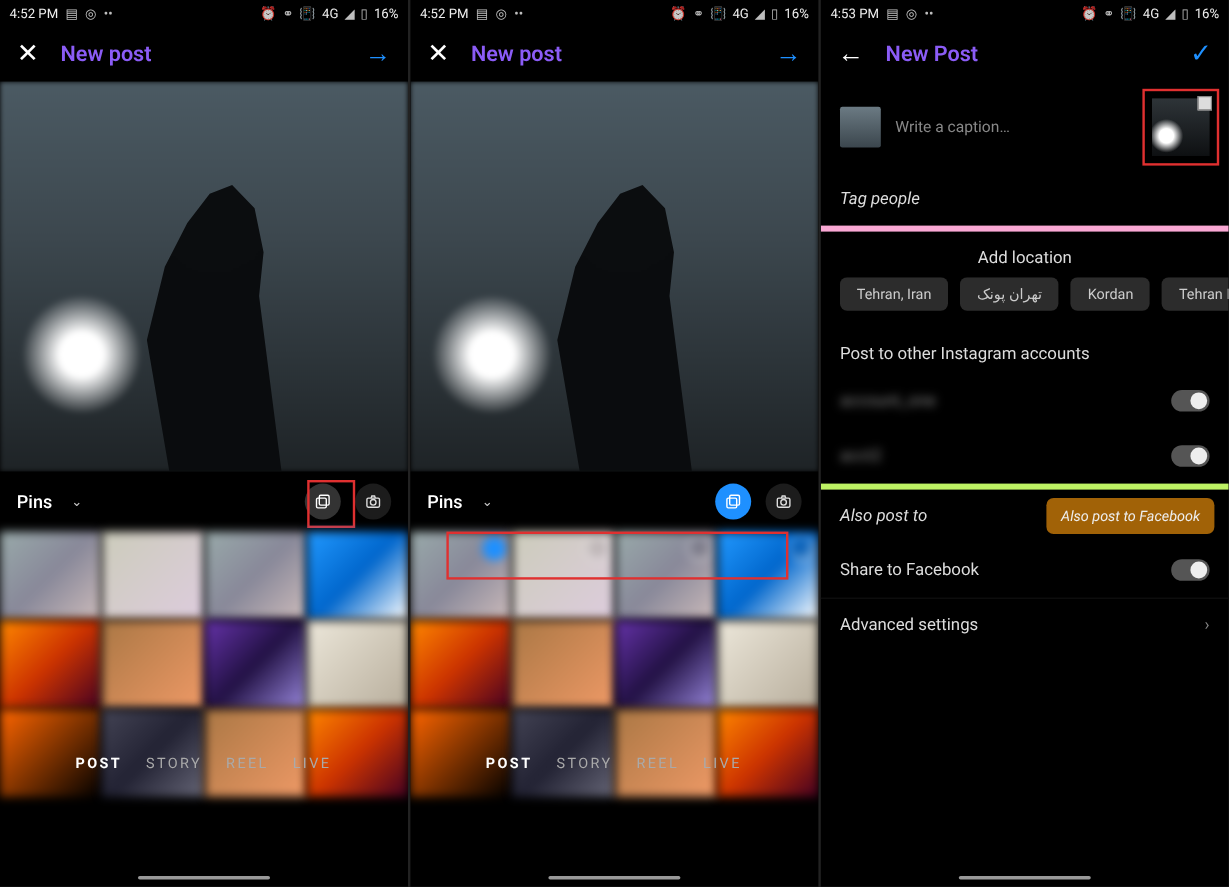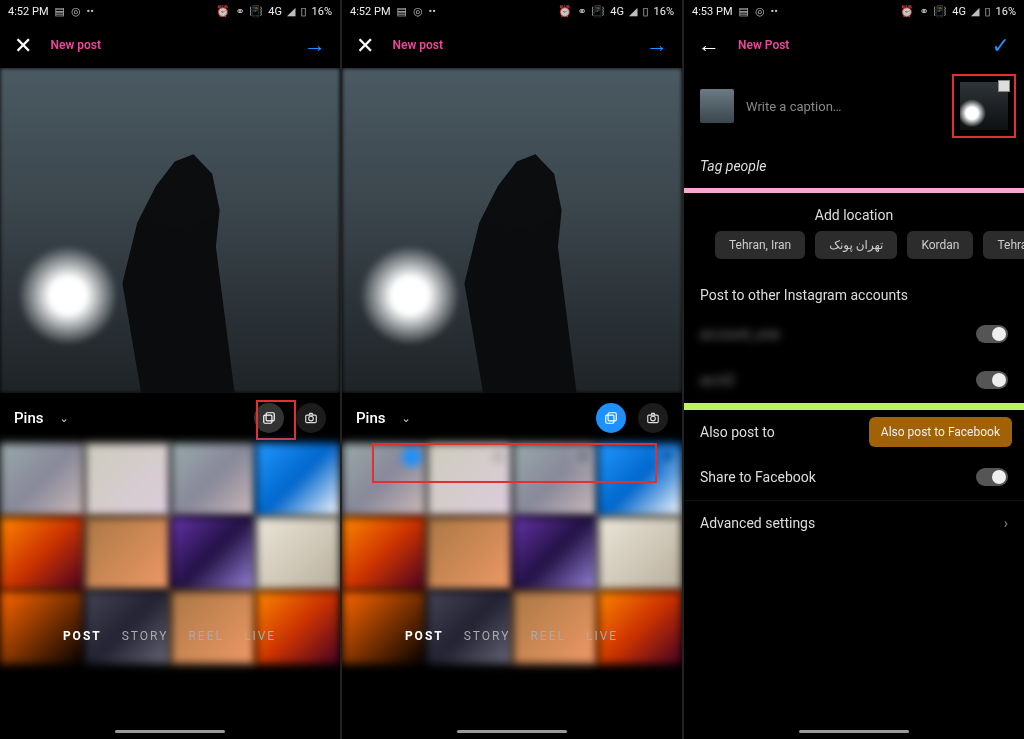--- a/index.html
+++ b/index.html
@@ -33,21 +33,21 @@
   .status-right { margin-left: auto; display: flex; align-items: center; gap: 5px; }
   .status-icon { font-size: 11px; opacity: .8; }
   
   .header {
     height: 46px;
     display: flex;
     align-items: center;
     padding: 0 14px;
     gap: 18px;
   }
-  .header .title { font-size: 12px; font-weight: 600; color: #ec4899; }
+  .header .title { font-size: 18px; font-weight: 600; color: #8b5cf6; }
   .header .spacer { flex: 1; }
   .arrow-right, .check { color: #1e90ff; font-size: 22px; }
   .close-x { font-size: 22px; color: #fff; }
   .back-arrow { font-size: 22px; color: #fff; }
   
   .preview {
     width: 100%;
     height: 325px;
     position: relative;
     overflow: hidden;
@@ -151,21 +151,21 @@
   .caption-input { flex: 1; color: #888; font-size: 13px; }
   .preview-thumb {
     width: 48px; height: 48px; position: relative;
     background: radial-gradient(circle at 25% 65%, #fff 0 6px, rgba(255,255,255,0) 14px),
                 linear-gradient(180deg,#2e3438,#0e1012);
   }
   .stack-chip {
     position: absolute; top: -2px; right: -2px;
     width: 12px; height: 12px; background: #ddd; border: 1px solid #888;
   }
-  .chips { display: flex; gap: 10px; padding: 0 16px 12px; overflow: hidden; margin-left: 15px; }
+  .chips { display: flex; gap: 10px; padding: 0 16px 12px; overflow: hidden; }
   .chip {
     background: #2c2c2c; color: #ccc; font-size: 12px;
     padding: 7px 14px; border-radius: 6px; white-space: nowrap;
   }
   .section-title { padding: 16px 16px 8px; font-size: 14px; color: #ddd; }
   .toggle {
     width: 32px; height: 18px; border-radius: 10px; background: #555;
     position: relative;
   }
   .toggle::after {
@@ -398,21 +398,21 @@
     <span class="blur-text">account_one</span>
     <span class="spacer" style="flex:1"></span>
     <span class="toggle"></span>
   </div>
   <div class="row">
     <span class="blur-text">acct2</span>
     <span class="spacer" style="flex:1"></span>
     <span class="toggle"></span>
   </div>
 
-  <div class="row" style="border-top:7px solid #bef264; position:relative;">
+  <div class="row" style="border-top:5px solid #bef264; position:relative;font-style:italic;">
     <span>Also post to</span>
     <span class="toast">Also post to Facebook</span>
   </div>
 
   <div class="row">
     <span>Share to Facebook</span>
     <span style="flex:1"></span>
     <span class="toggle"></span>
   </div>
 

